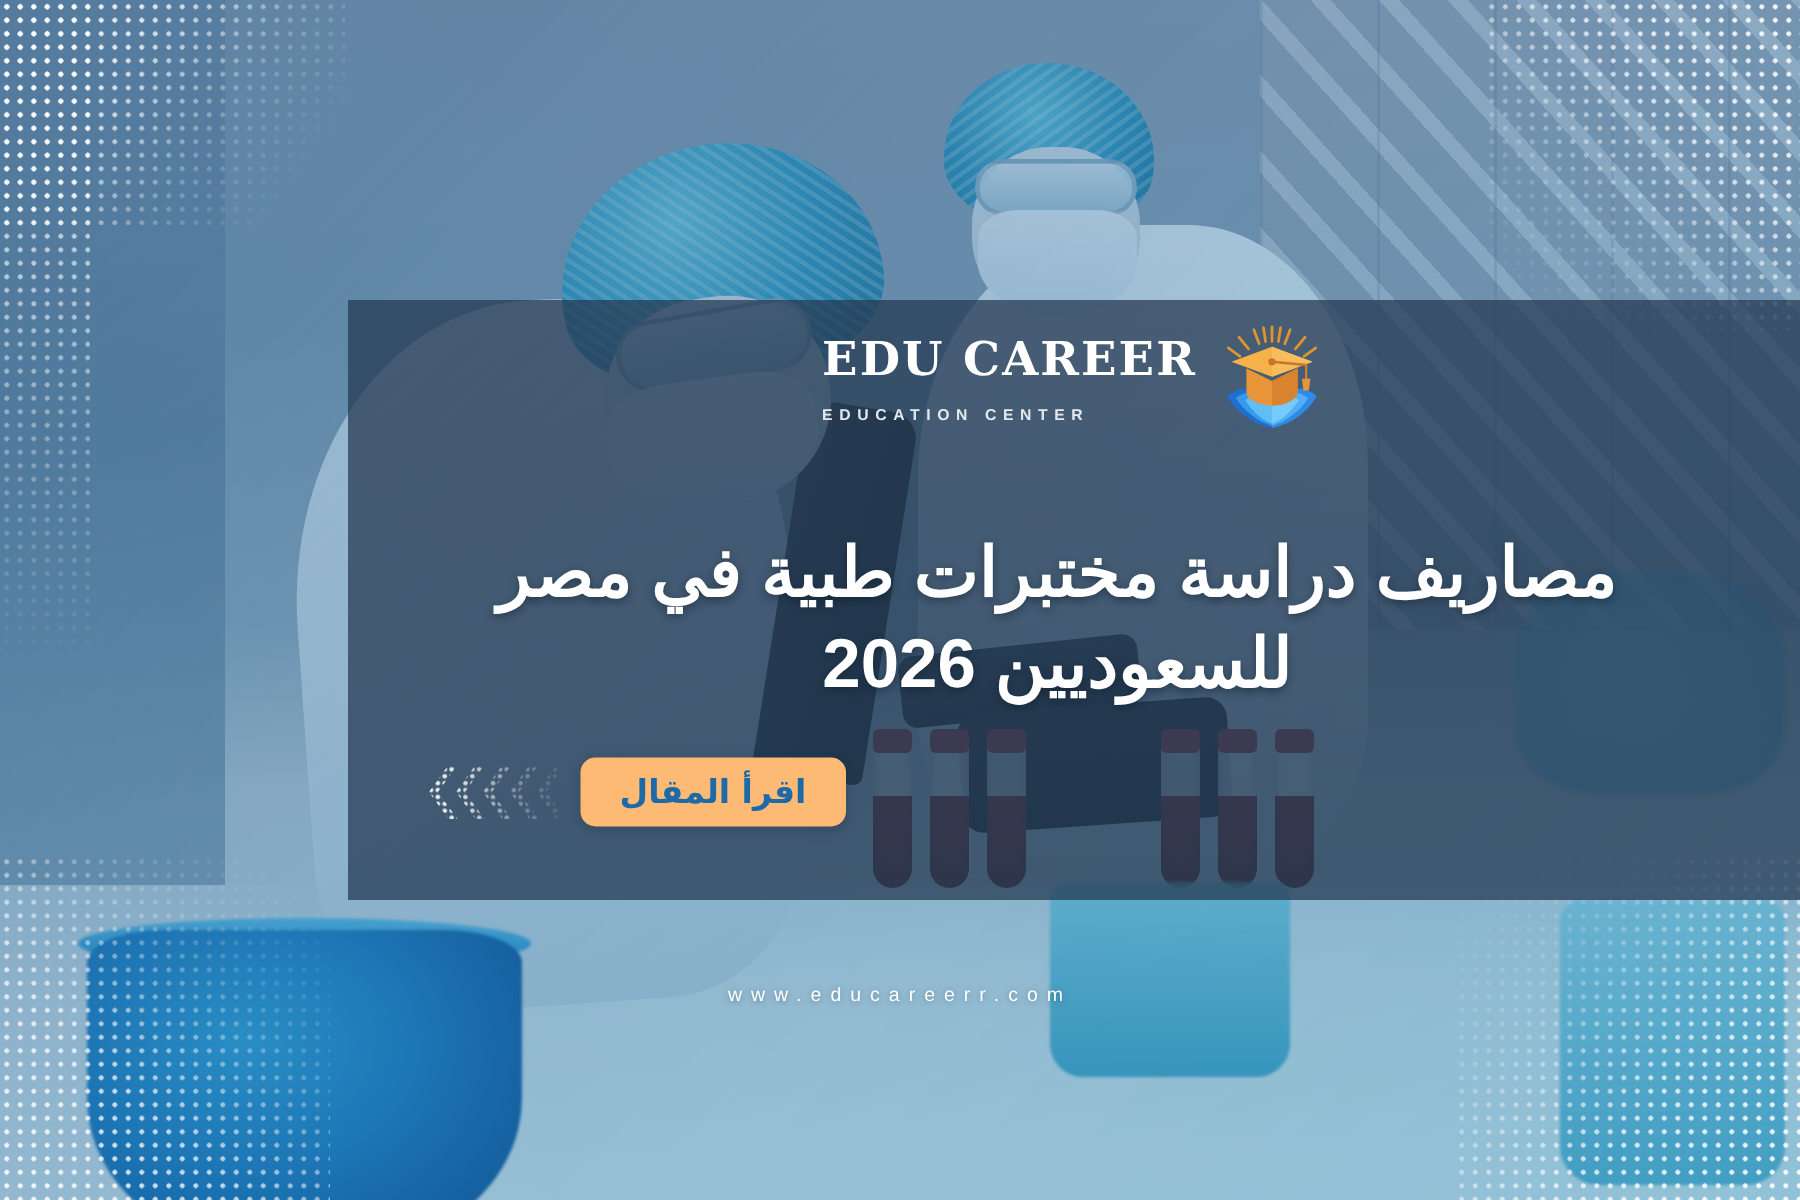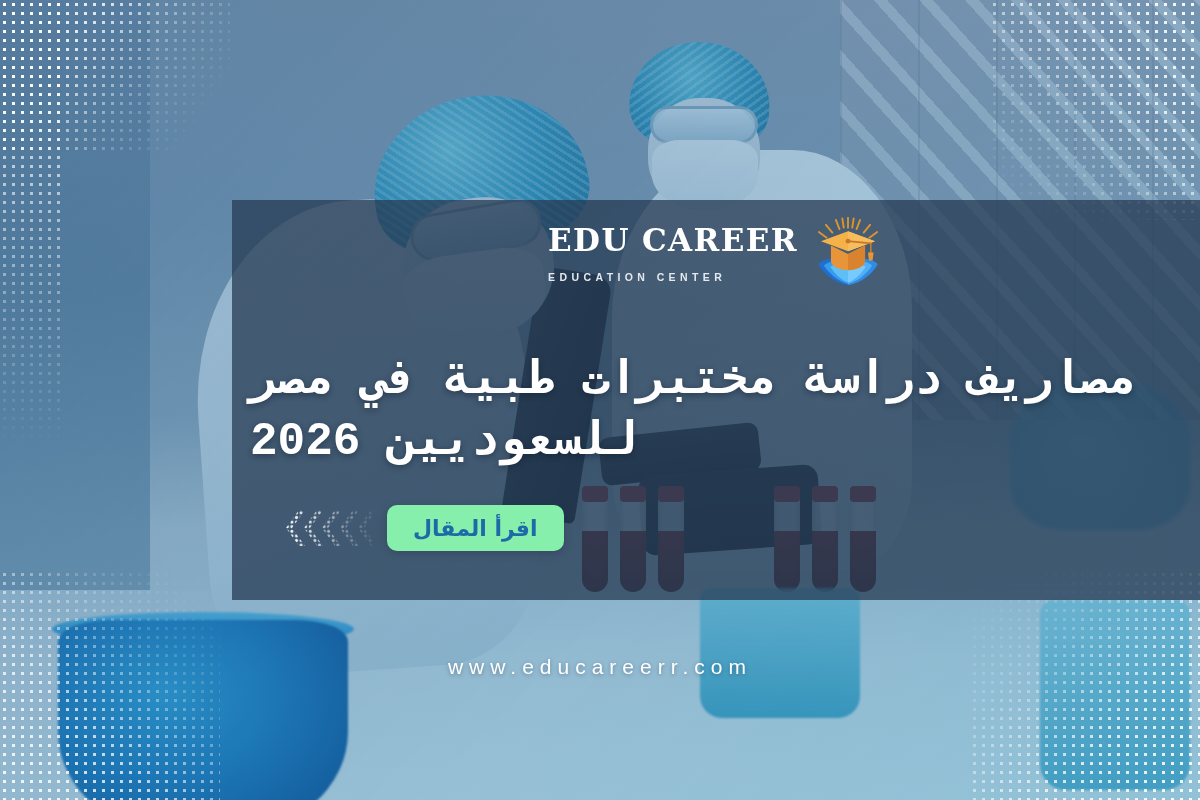--- a/index.html
+++ b/index.html
@@ -262,55 +262,55 @@
   }
   .logo-sub{
     font-family:"Liberation Sans","DejaVu Sans",sans-serif;
     font-size:10.5px;font-weight:600;color:#e3e9ef;letter-spacing:4.4px;
     margin-top:16px;direction:ltr;
   }
 
   
   .headline{
     position:absolute;left:250px;right:40px;top:320px;
-    text-align:left;
+    text-align:center;
     color:#ffffff;
-    font-family:Liberation Mono, monospace;
+    font-family:Liberation Sans, sans-serif;
     font-weight:700;
     font-size:46px;
     line-height:1.32;
     direction:rtl;
     text-shadow:0 2px 6px rgba(10,25,40,.45);
     letter-spacing:0px;
   }
 
   
   .cta-row{
     position:absolute;left:285px;top:505px;
     display:flex;align-items:center;gap:14px;direction:ltr;
   }
   .chevrons{position:relative;width:88px;height:44px;flex:0 0 auto;}
   .cta-btn{
     display:inline-flex;align-items:center;justify-content:center;
     min-width:175px;height:46px;padding:0 26px;
-    background:#86efac;border:none;border-radius:10px;
+    background:#fdba74;border:none;border-radius:10px;
     color:#1e6aa8;
     font-family:"DejaVu Sans","Liberation Sans",sans-serif;
     font-size:22px;font-weight:700;
     direction:rtl;cursor:pointer;
     box-shadow:0 2px 8px rgba(8,24,40,.22);
   }
 
   
   .site-url{
     position:absolute;left:0;right:0;top:655px;
     text-align:center;
     color:#ffffff;
     font-family:"Liberation Sans","DejaVu Sans",sans-serif;
-    font-size:21px;font-weight:400;letter-spacing:6px;
+    font-size:13px;font-weight:400;letter-spacing:6px;
     direction:ltr;
     text-shadow:0 1px 4px rgba(10,30,50,.35);
   }
 </style>
 </head>
 <body>
 
 <div class="stage">
 
   <div class="photo">

